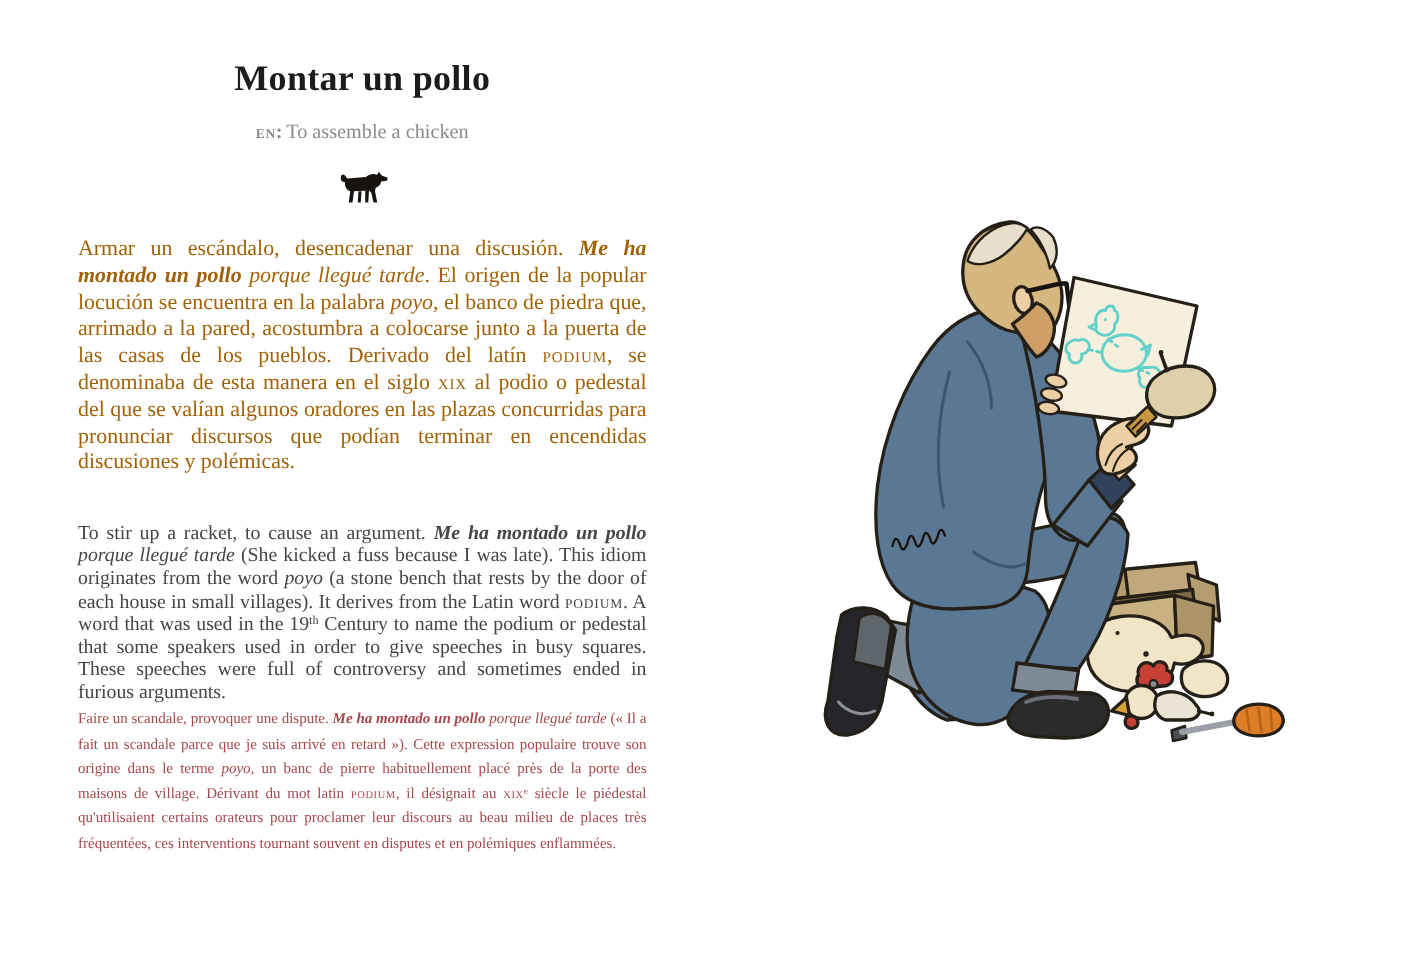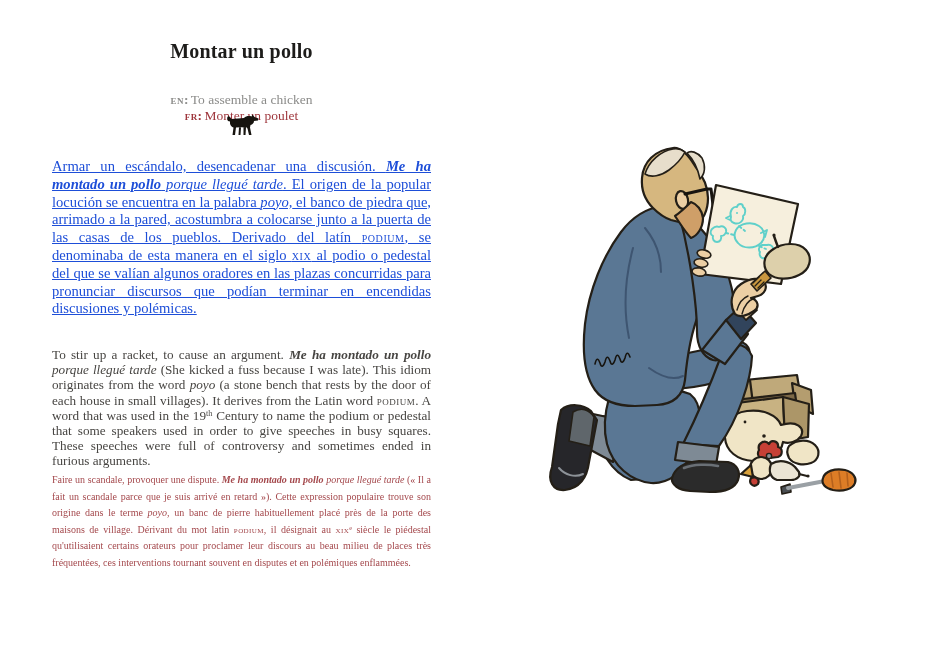--- a/index.html
+++ b/index.html
@@ -1,47 +1,46 @@
 <!DOCTYPE html>
 <html><head>
 <meta charset="utf-8">
 <style>
   html,body{margin:0;padding:0;background:#ffffff;}
   .spread{position:relative;width:940px;height:651px;background:#ffffff;overflow:hidden;
           font-family:"Liberation Serif","DejaVu Serif",serif;}
   .left-page{position:absolute;left:52px;top:40px;width:379px;height:580px;}
   .title{position:absolute;top:0;left:0;right:0;margin:0;text-align:center;
-         font-size:20px;font-weight:bold;color:#1d1c1a;letter-spacing:.2px;}
-  .trans{position:absolute;left:0;right:0;margin:16px;text-align:center;font-size:13.5px;line-height:16px;}
+         font-size:24px;font-weight:bold;color:#1d1c1a;letter-spacing:.2px;}
+  .trans{position:absolute;left:0;right:0;margin:4px;text-align:center;font-size:13.5px;line-height:16px;}
   .trans .lab{font-variant:small-caps;font-weight:bold;letter-spacing:.4px;margin-right:2px;}
   .trans.en{top:36px;color:#8b8b89;}
   .trans.fr{top:52px;color:#9e363c;}
   .dog{position:absolute;top:72px;left:0;right:0;text-align:center;}
   .body{position:absolute;left:0;right:0;margin:0;text-align:justify;hyphens:auto;}
-  .body.es{top:118px;font-size:14.6px;line-height:17.8px;color:#1d4ed8;text-decoration:underline;}
+  .body.es{top:118px;font-size:14.6px;line-height:17.8px;color:#a16207;}
   .body.enp{top:307px;font-size:13.2px;line-height:15.2px;color:#474542;}
   .body.frp{top:432px;font-size:10px;line-height:16.6px;color:#a4484c;}
   .seg-i{font-style:italic;}
   .seg-b{font-weight:normal;}
   .seg-bi{font-weight:bold;font-style:italic;}
   .seg-sc{font-variant:small-caps;letter-spacing:.04em;}
   .seg-sup{font-size:.62em;vertical-align:.45em;line-height:0;}
   .right-page{position:absolute;left:545px;top:128px;width:380px;height:472px;}
   .illus{display:block;width:380px;height:472px;}
   .illus path,.illus polygon,.illus ellipse,.illus circle,.illus line{vector-effect:none;}
 </style>
 </head>
 <body>
 
 <div class="spread">
 
   <section class="left-page">
     <h1 class="title">Montar un pollo</h1>
     <p class="trans en"><span class="lab">en:</span><span>To assemble a chicken</span></p>
-    <p class="trans fr"><span class="lab">fr:</span><span>Monter un poulet</span></p>
 
     <div class="dog">
       <svg width="36" height="27" viewBox="0 0 72 52" aria-hidden="true">
         <path fill="#17140f" d="M8,17 C4,11 8,5 12,9 L15,13 L40,11 C44,7 50,6 55,8 L57,4 L61,9 L69,12 L68,16 L60,17 C60,21 57,24 53,25 L52,30 L55,45 L50,45 L47,32 L44,29 L24,30 L22,45 L17,45 L19,30 C15,29 13,26 12,22 L12,18 Z M30,30 L29,45 L33,45 L34,30 Z M39,29 L39,45 L43,45 L44,29 Z"></path>
       </svg>
     </div>
 
     <p class="body es" lang="es"><span>Armar un escándalo, desencadenar una discusión. </span><span class="seg-bi">Me ha montado un pollo</span><span class="seg-i"> porque llegué tarde</span><span>. El origen de la popular locución se encuentra en la palabra </span><span class="seg-i">poyo,</span><span> el banco de piedra que, arrimado a la pared, acostumbra a colocarse junto a la puerta de las casas de los pueblos. Derivado del latín </span><span class="seg-sc">podium</span><span>, se denominaba de esta manera en el siglo </span><span class="seg-sc">xix</span><span> al podio o pedestal del que se valían algunos oradores en las plazas concurridas para pronunciar discursos que podían terminar en encendidas discusiones y polémicas.</span></p>
     <p class="body enp" lang="en"><span>To stir up a racket, to cause an argument. </span><span class="seg-bi">Me ha montado un pollo</span><span class="seg-i"> porque llegué tarde</span><span> (She </span><span class="seg-b">kicked a fuss</span><span> because I was late). This idiom originates from the word </span><span class="seg-i">poyo</span><span> (a stone bench that rests by the door of each house in small villages). It derives from the Latin word </span><span class="seg-sc">podium</span><span>. A word that was used in the 19</span><span class="seg-sup">th</span><span> Century to name the podium or pedestal that some speakers used in order to give speeches in busy squares. These speeches were full of controversy and sometimes ended in furious arguments.</span></p>
     <p class="body frp" lang="fr"><span>Faire un scandale, provoquer une dispute. </span><span class="seg-bi">Me ha montado un pollo</span><span class="seg-i"> porque llegué tarde</span><span> (« </span><span class="seg-b">Il a fait un scandale</span><span> parce que je suis arrivé en retard »). Cette expression populaire trouve son origine dans le terme </span><span class="seg-i">poyo</span><span>, un banc de pierre habituellement placé près de la porte des maisons de village. Dérivant du mot latin </span><span class="seg-sc">podium</span><span>, il désignait au </span><span class="seg-sc">xix</span><span class="seg-sup">e</span><span> siècle le piédestal qu'utilisaient certains orateurs pour proclamer leur discours au beau milieu de places très fréquentées, ces interventions tournant souvent en disputes et en polémiques enflammées.</span></p>

